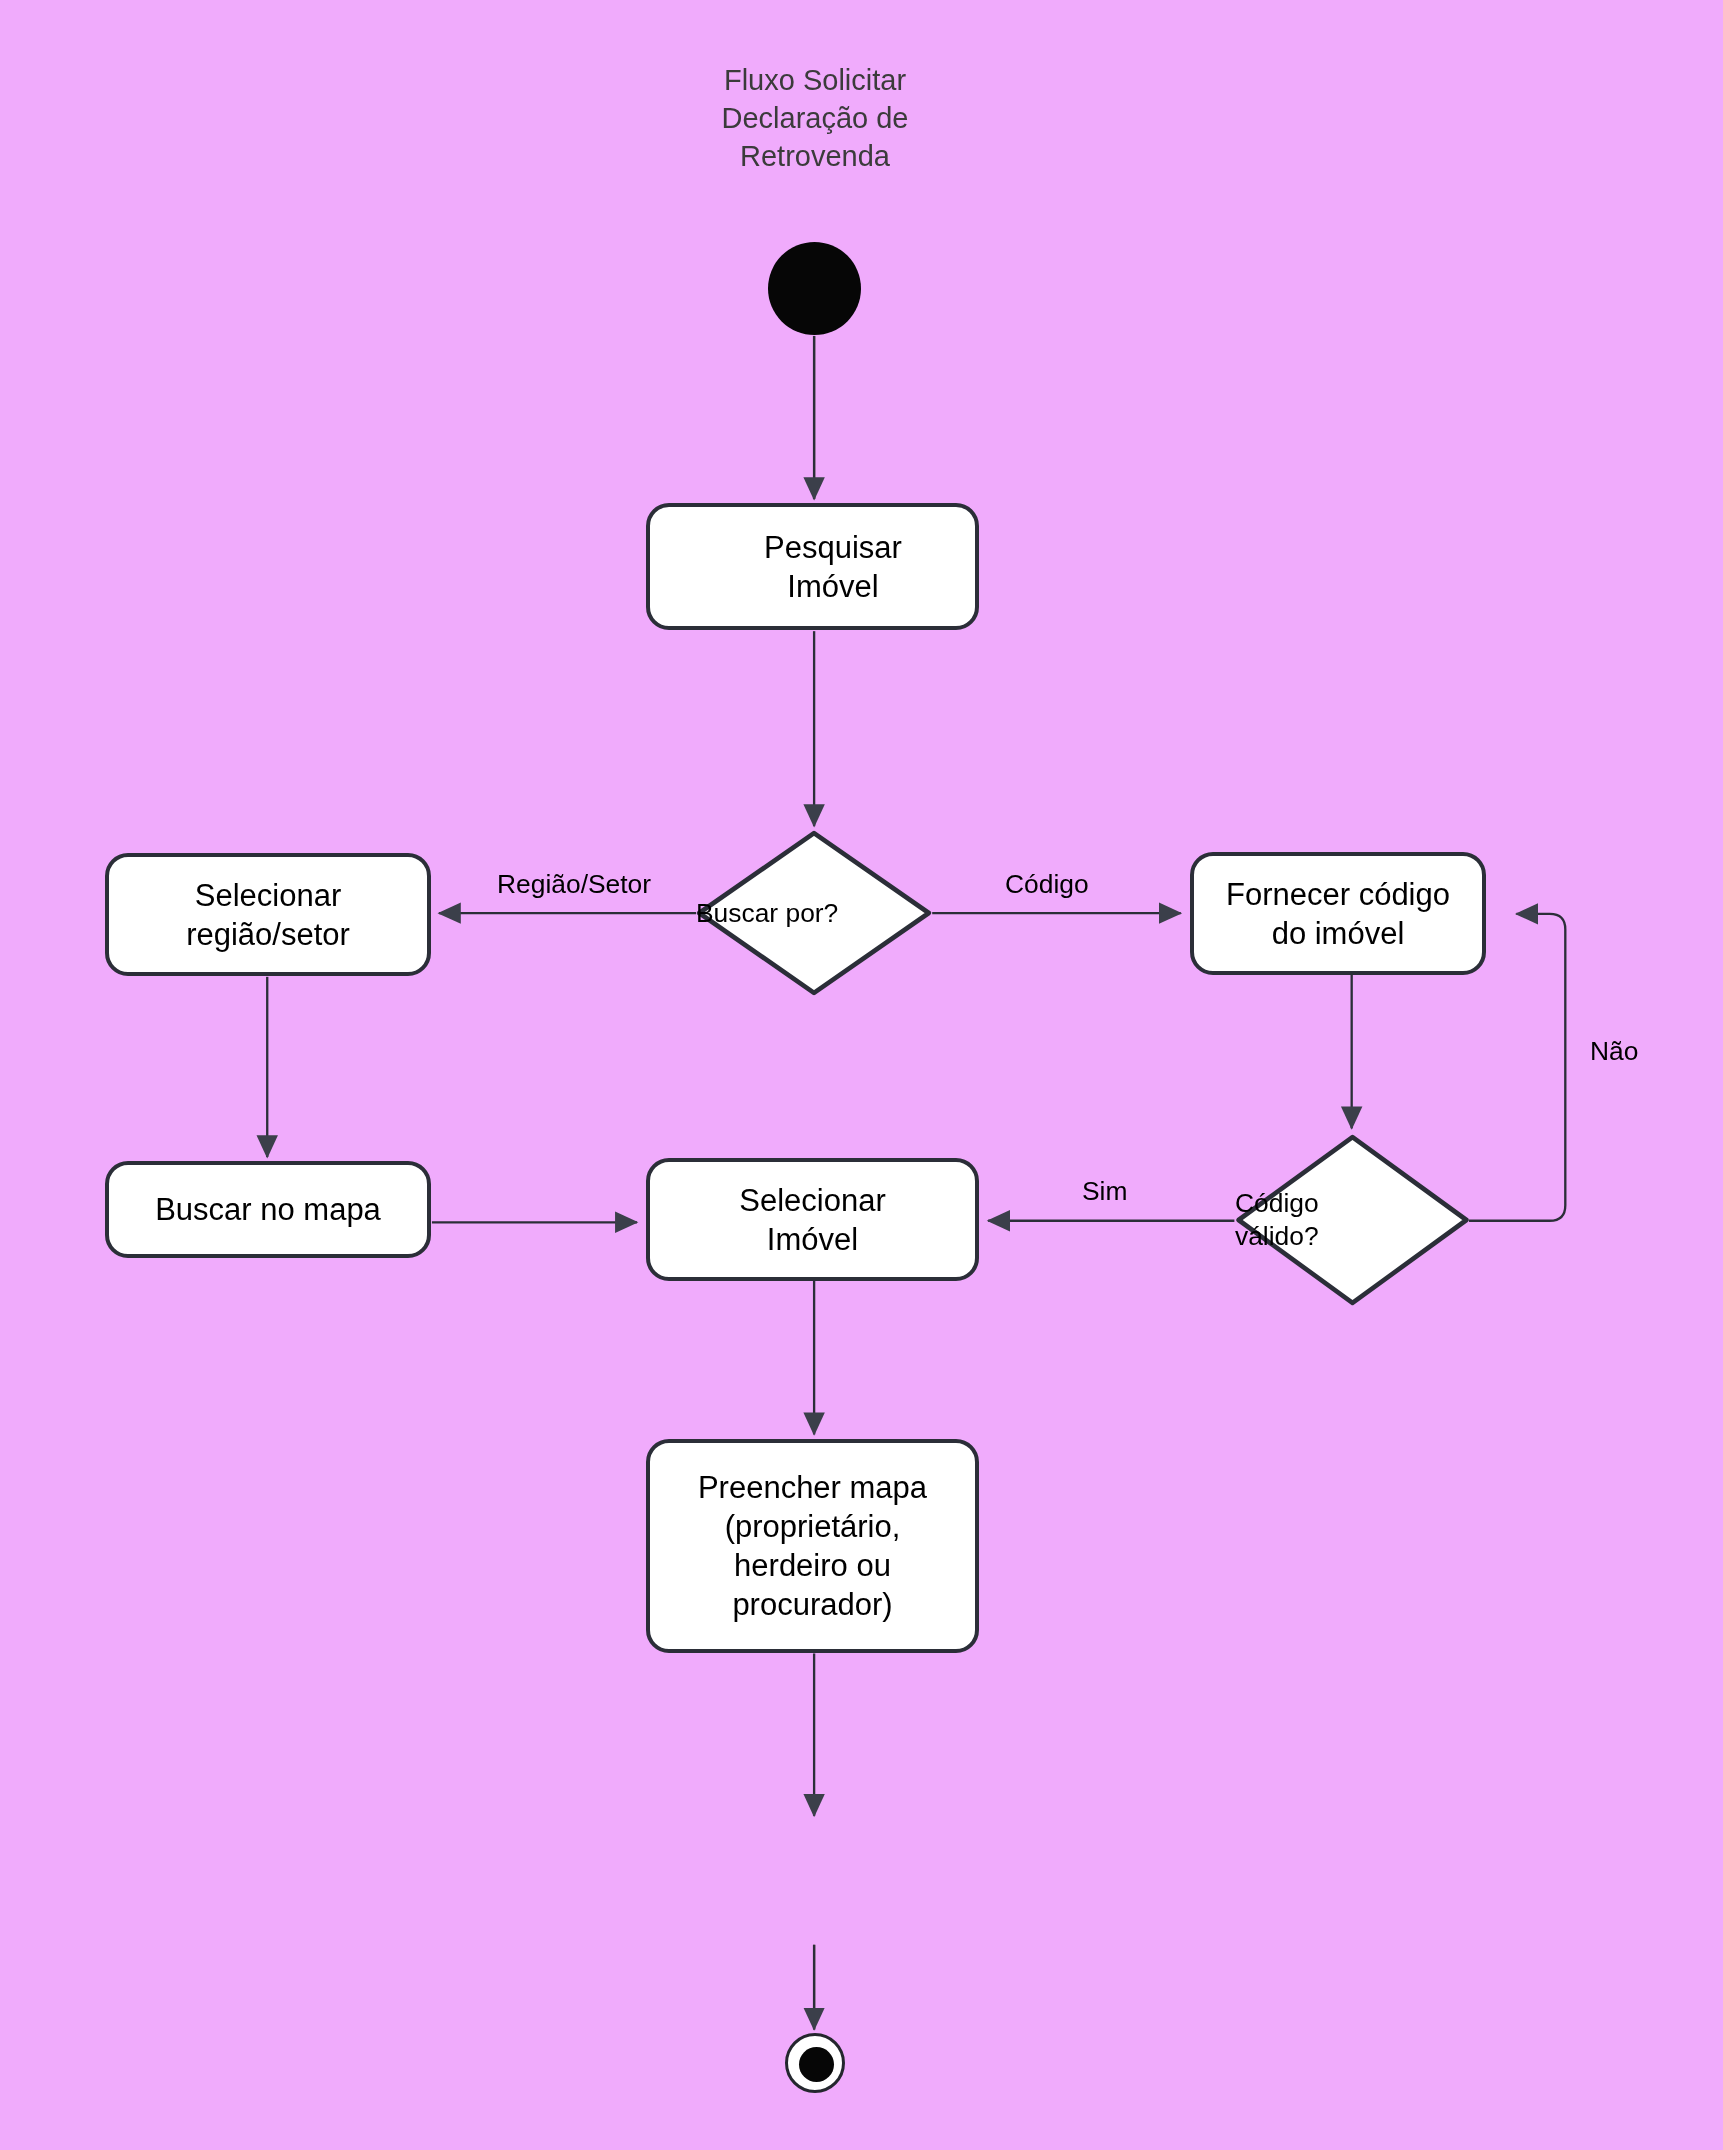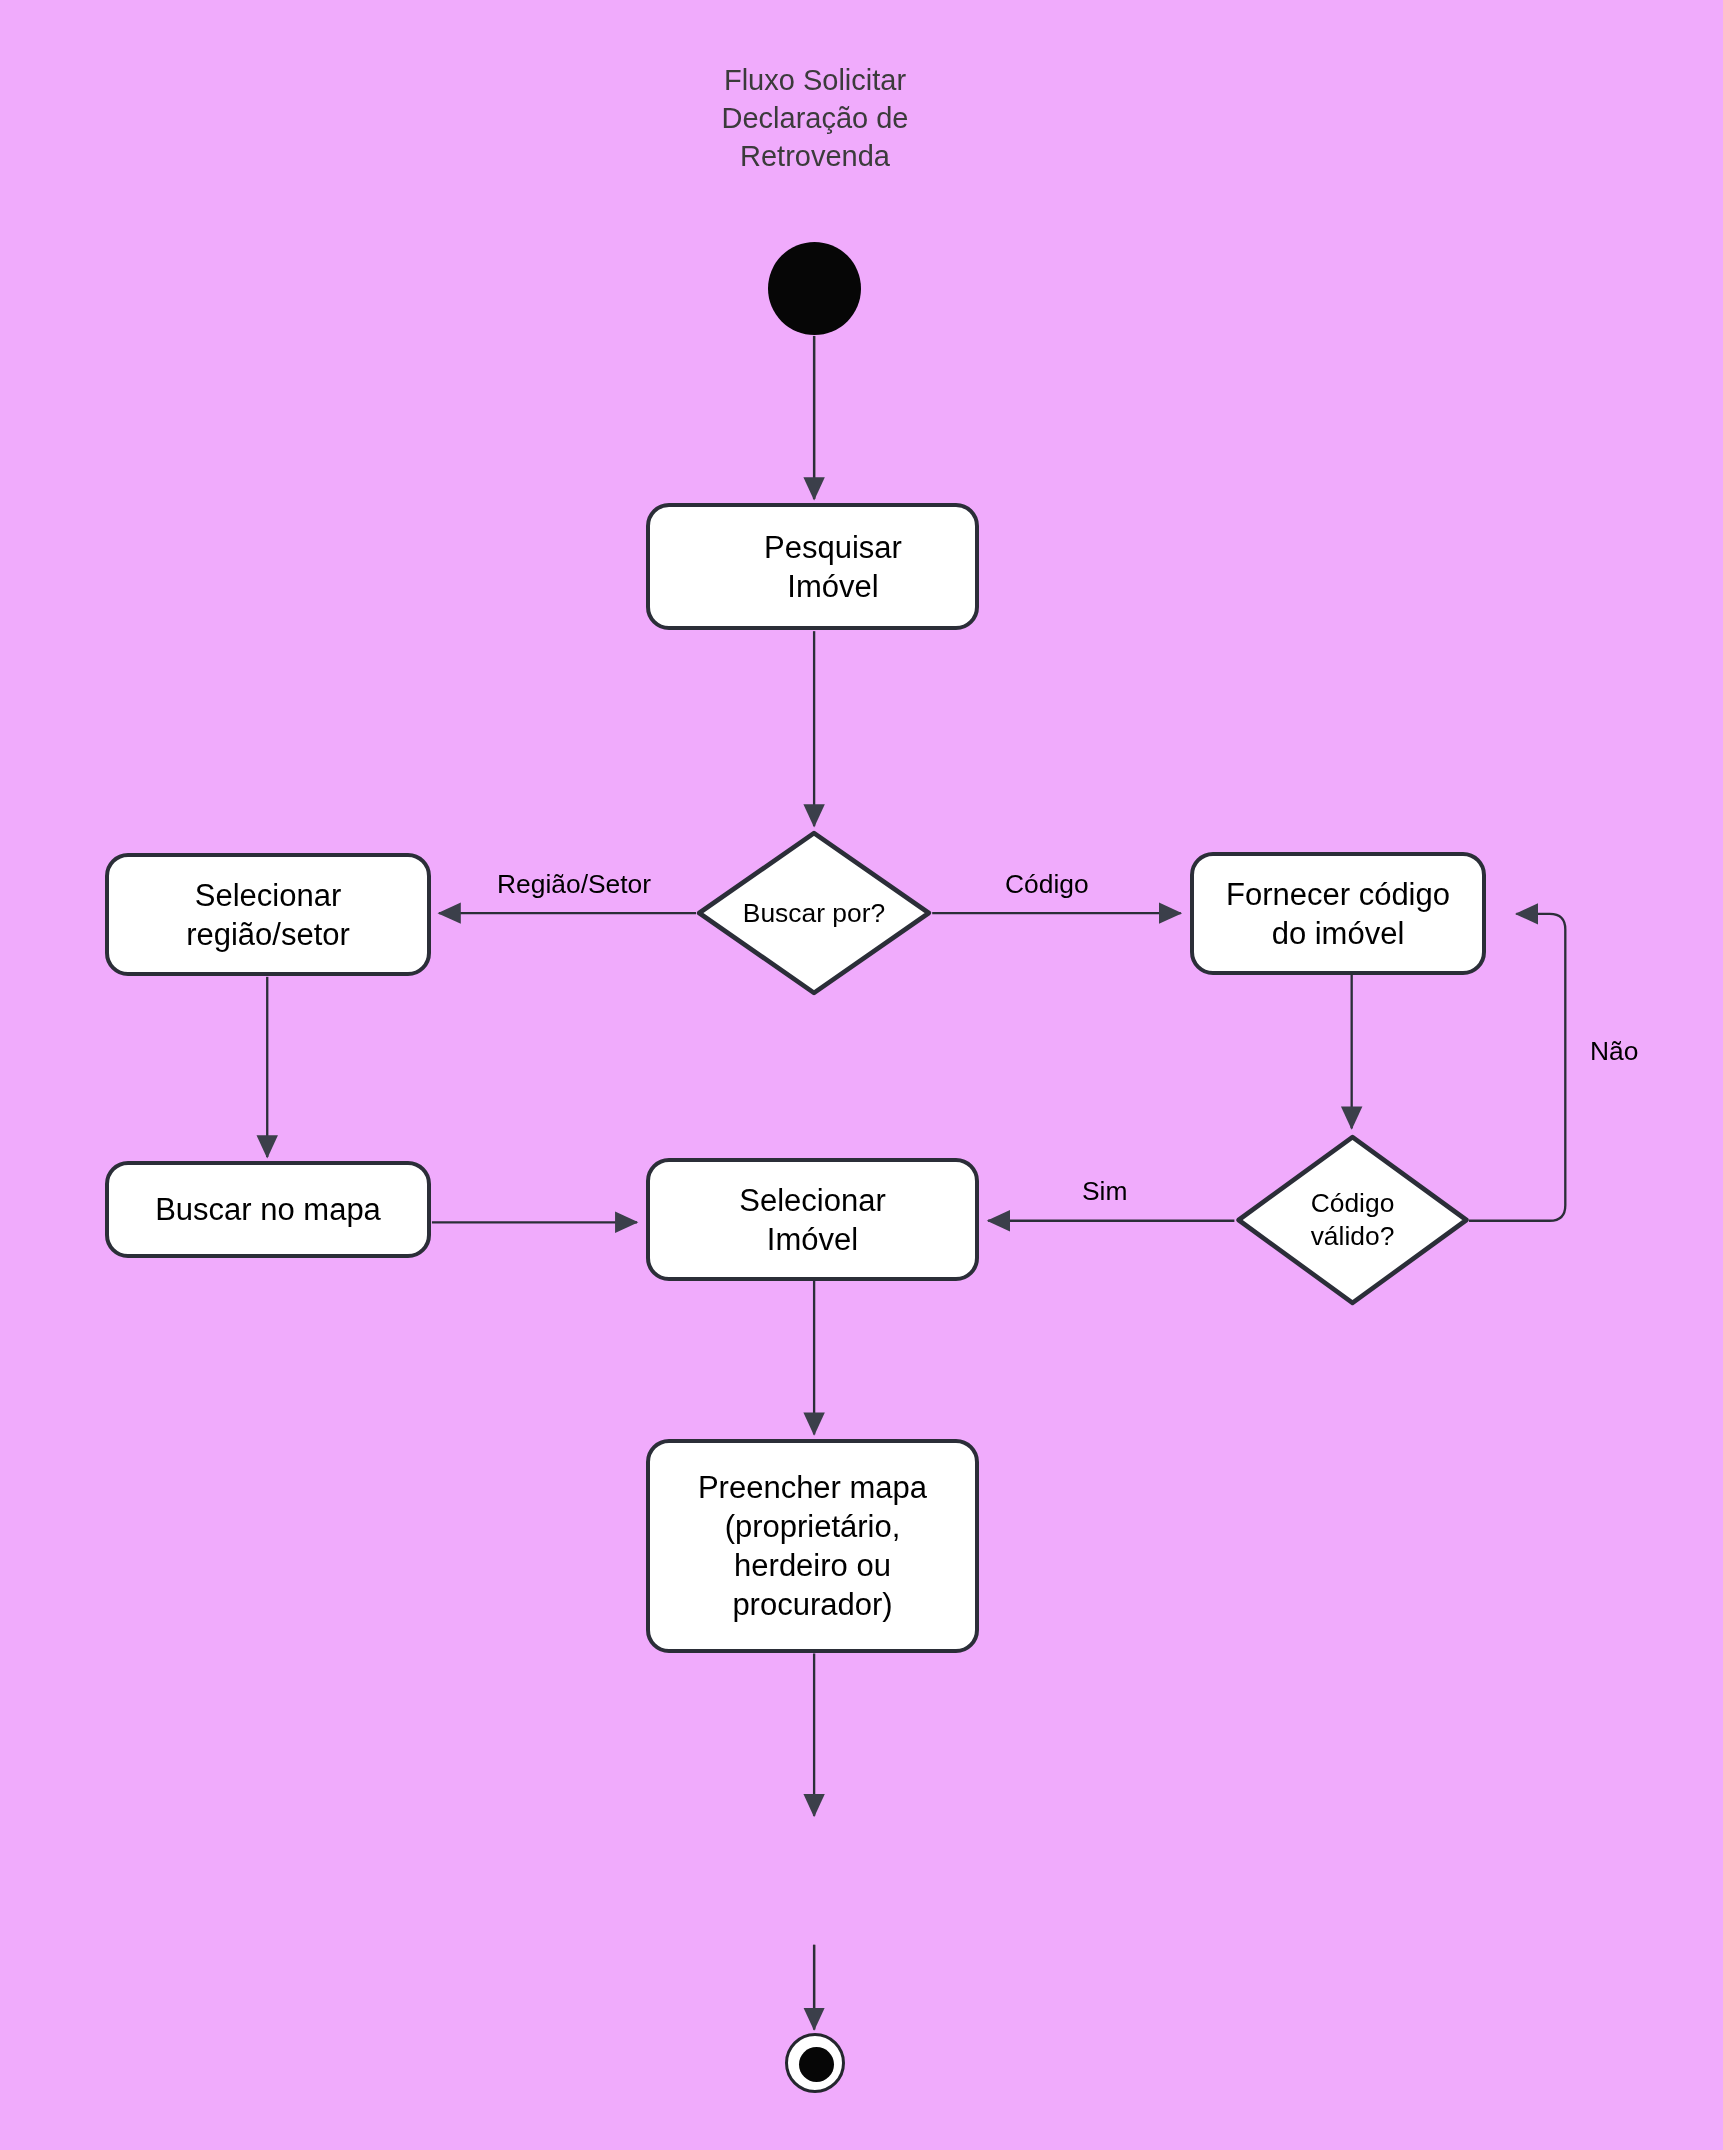--- a/index.html
+++ b/index.html
@@ -47,21 +47,20 @@
     text-align: center;
     color: #000000;
     font-size: 31px;
     line-height: 39px;
     white-space: pre-line;
   }
   .node-decision {
     position: absolute;
     display: flex;
     align-items: center;
-    justify-content: center;
   }
   .node-decision .diamond-shape {
     position: absolute;
     left: 0;
     top: 0;
   }
   .node-decision .diamond-label {
     position: relative;
     z-index: 2;
     text-align: center;

